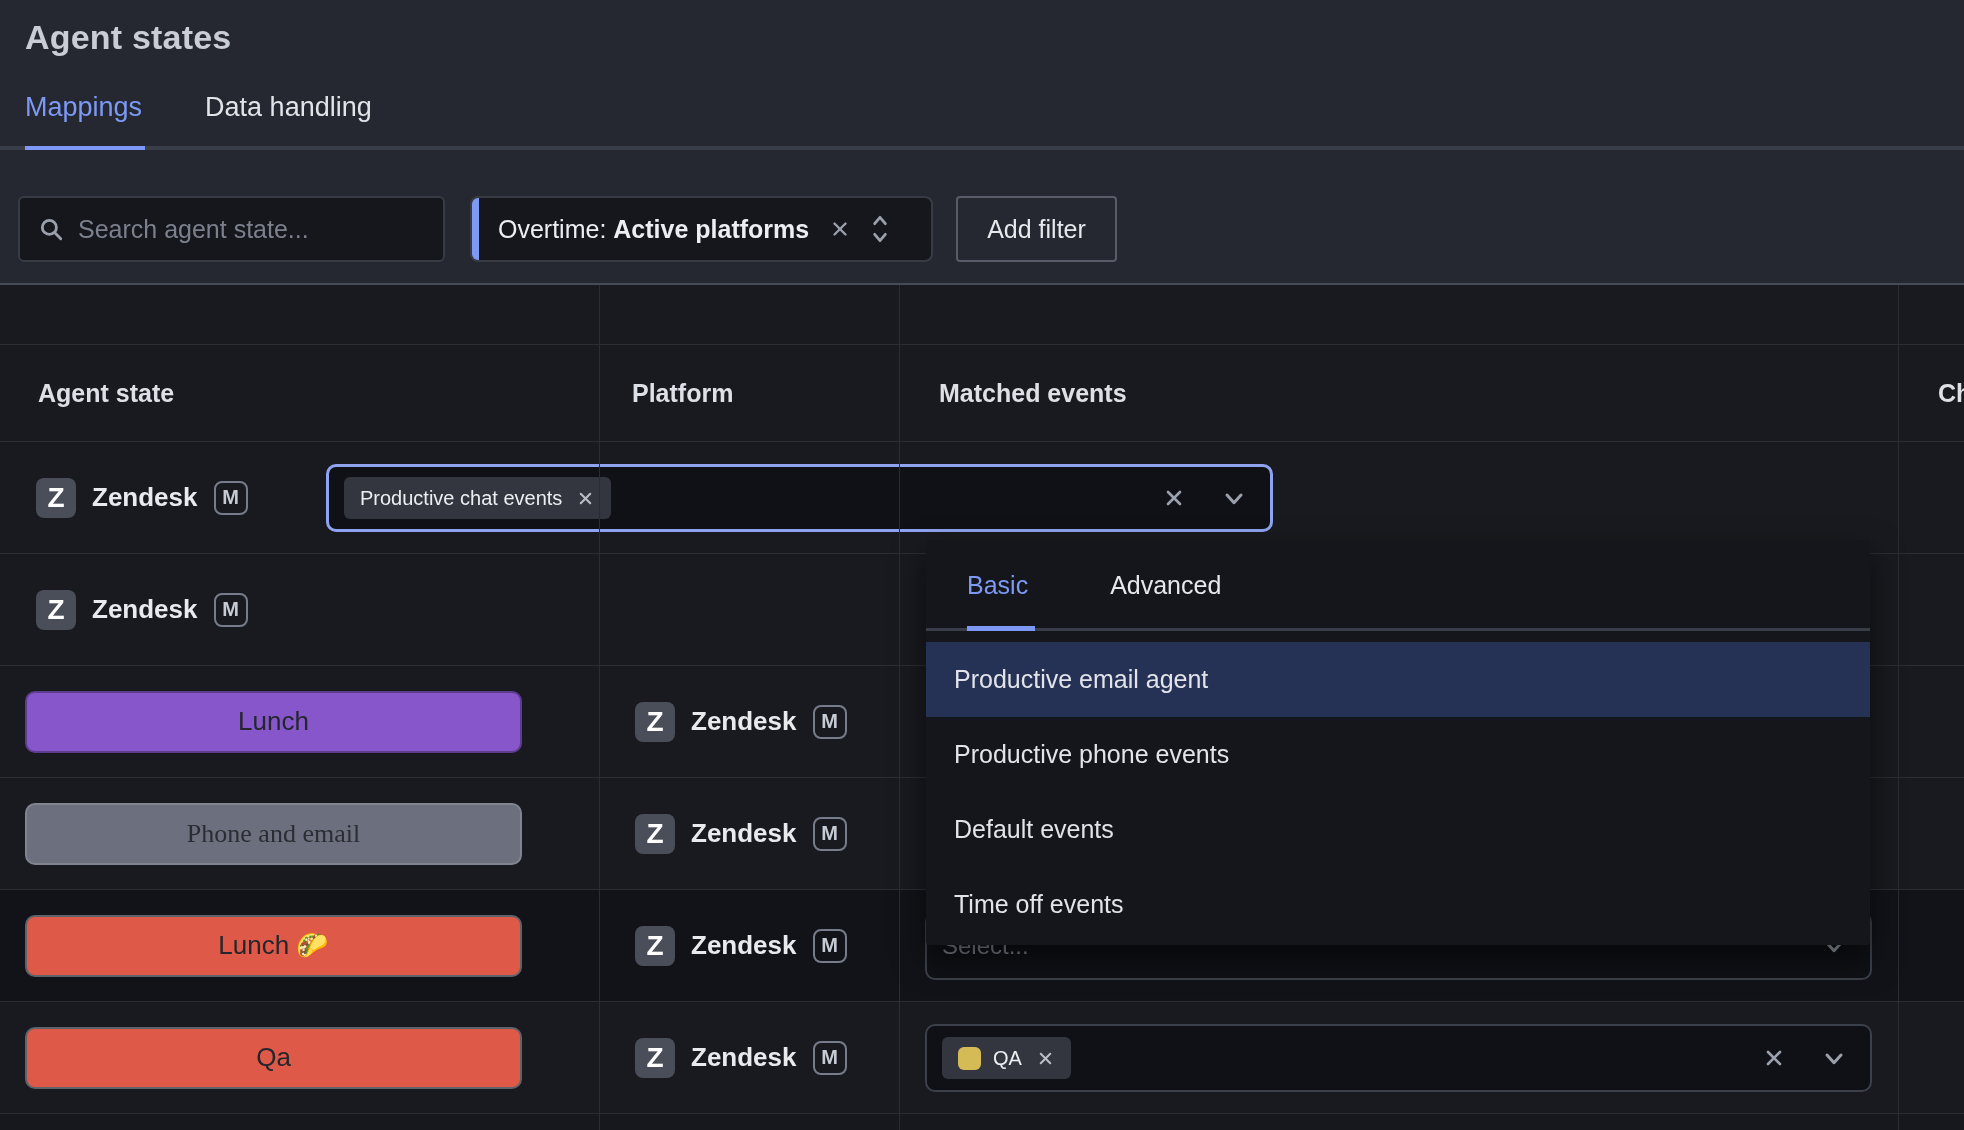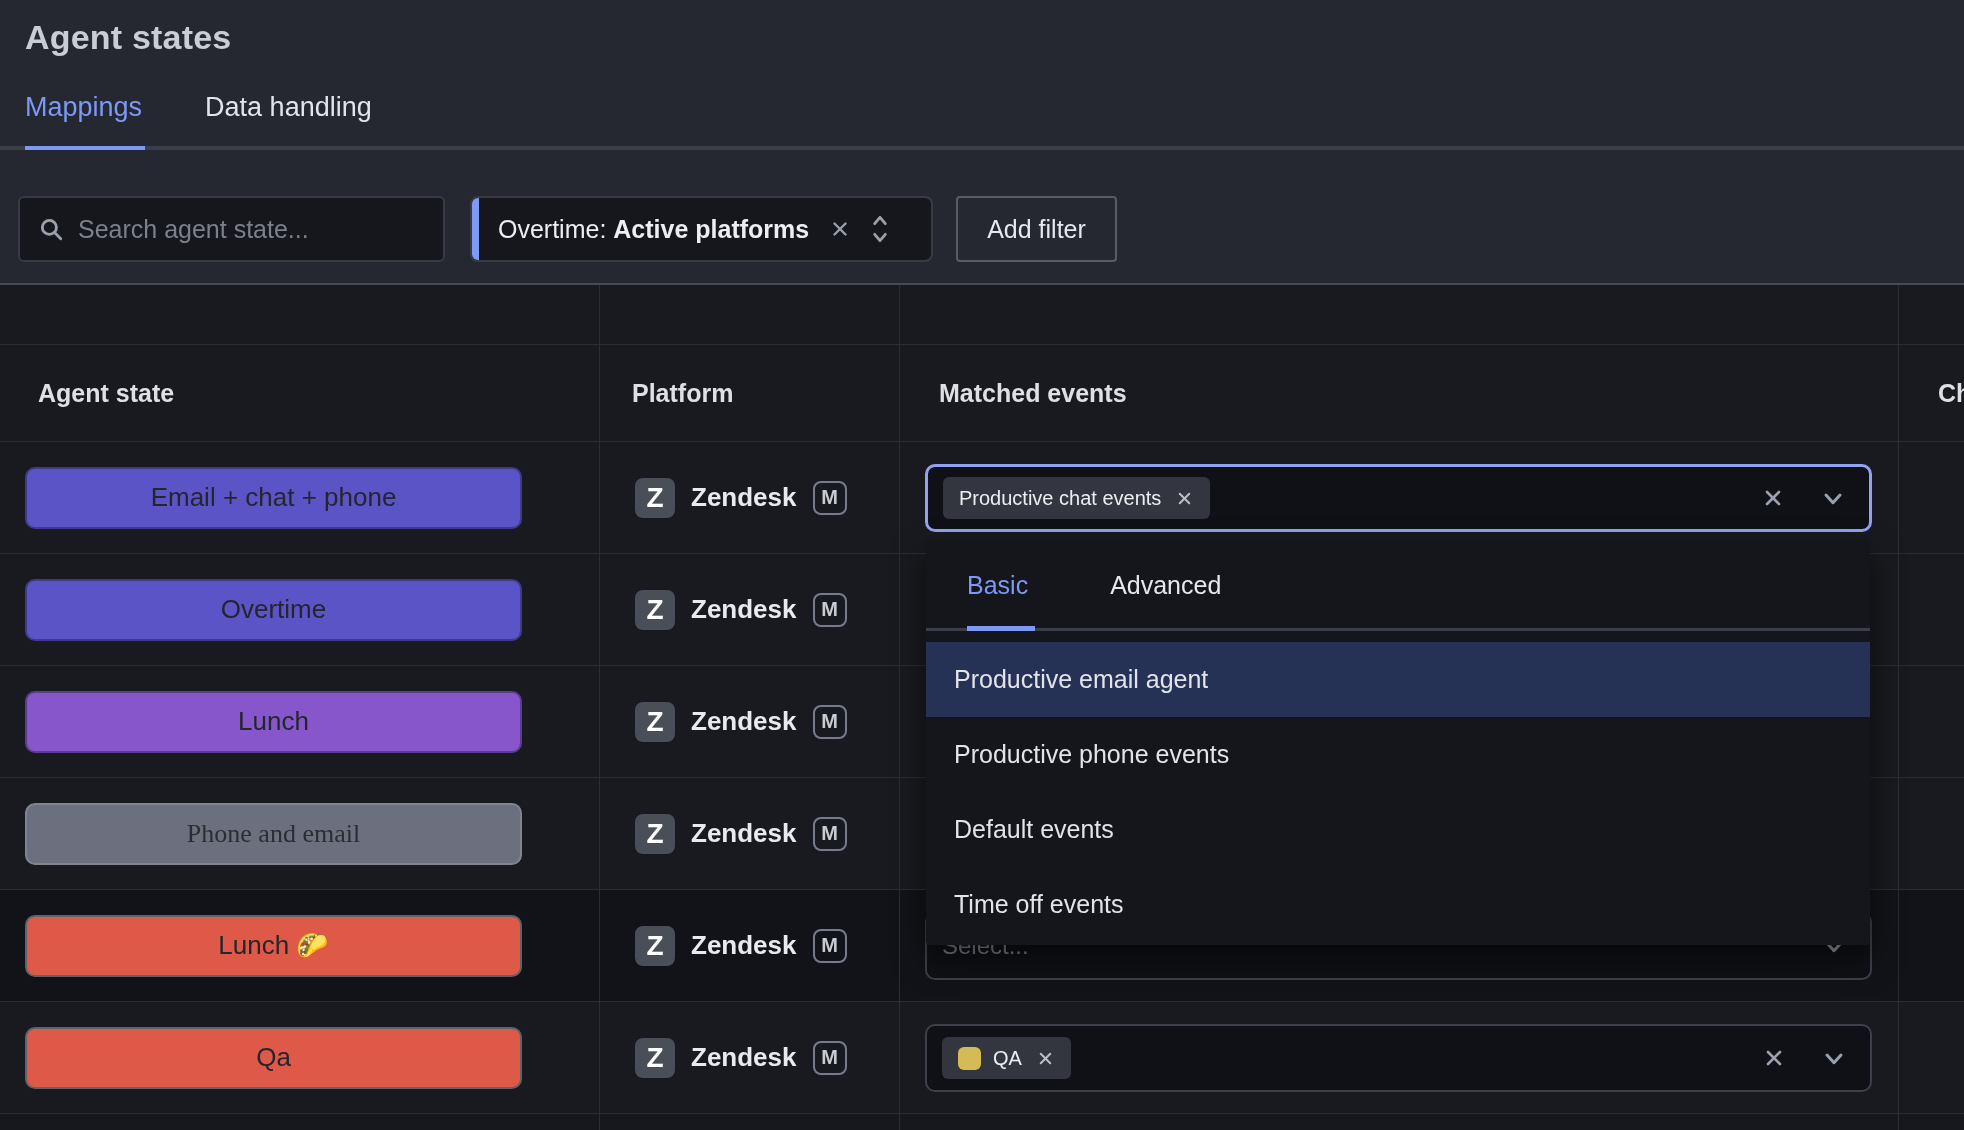--- a/index.html
+++ b/index.html
@@ -149,23 +149,20 @@
   <div class="spacer-row"></div>
 
   <div class="thead">
     <div class="hc hc1">Agent state</div>
     <div class="hc hc2">Platform</div>
     <div class="hc hc3">Matched events</div>
     <div class="hc hc4">Ch</div>
   </div>
 
   <div class="trow">
-    <div class="cell-state">
-      <button class="state-btn" style="background-color: rgb(91, 84, 198);">Email + chat + phone</button>
-    </div>
     <div class="cell-platform">
       <div class="platform-wrap">
         <div class="z-tile">Z</div>
         <div class="z-name">Zendesk</div>
         <div class="m-badge">M</div>
       </div>
     </div>
     <div class="cell-matched">
       <div class="select focused">
         <span class="sel-chip">
@@ -187,23 +184,20 @@
         <span class="caret">
           <svg class="icon" width="28" height="28" viewBox="0 0 24 24">
               <polyline points="6,9.5 12,16 18,9.5"></polyline>
             </svg>
         </span>
       </div>
     </div>
   </div>
 
   <div class="trow">
-    <div class="cell-state">
-      <button class="state-btn" style="background-color: rgb(91, 84, 198);">Overtime</button>
-    </div>
     <div class="cell-platform">
       <div class="platform-wrap">
         <div class="z-tile">Z</div>
         <div class="z-name">Zendesk</div>
         <div class="m-badge">M</div>
       </div>
     </div>
     <div class="cell-matched"></div>
   </div>
 

